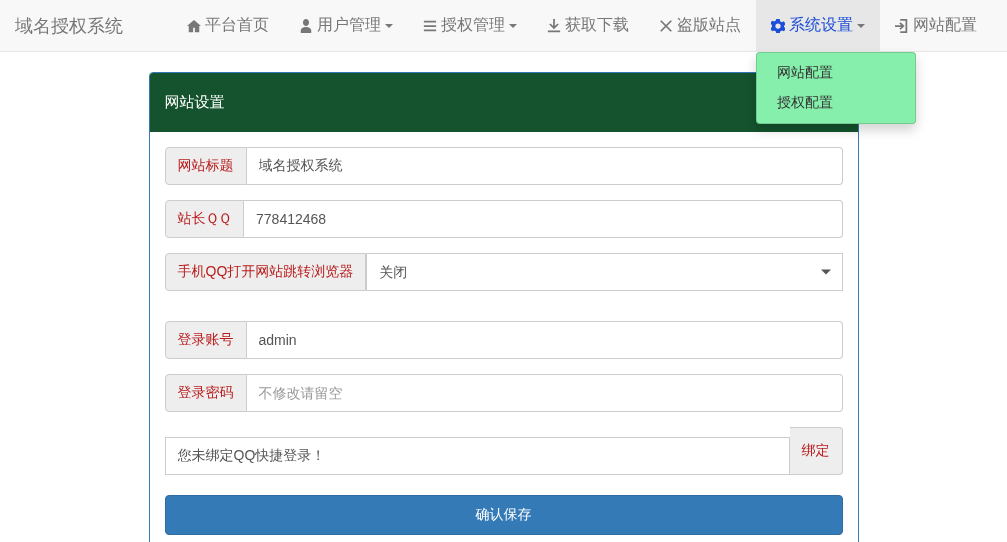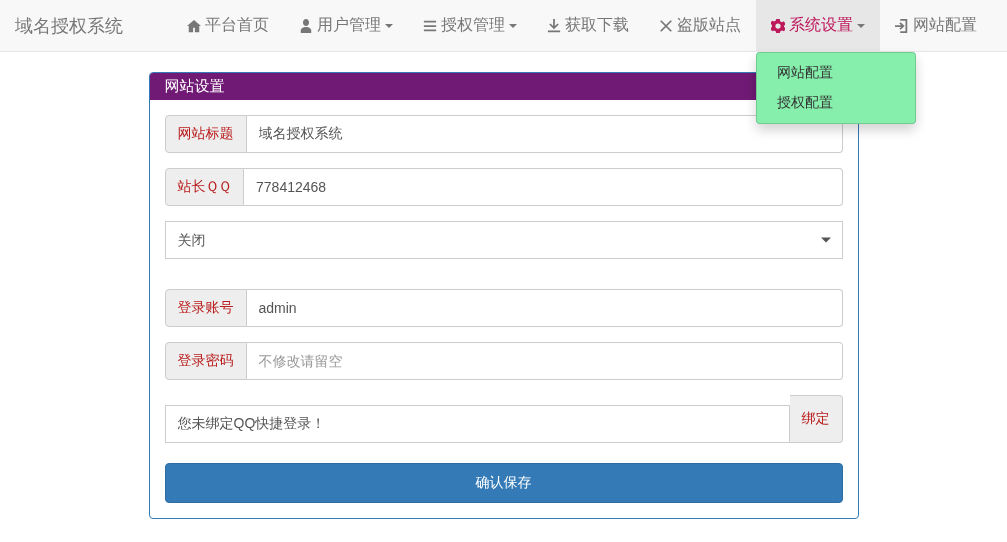--- a/index.html
+++ b/index.html
@@ -36,21 +36,21 @@
       align-items: center;
       padding: 16px 15px;
       color: #777;
       text-decoration: none;
       cursor: pointer;
       font-size: 16px;
       height: 52px;
     }
     .nav-item.active .nav-link {
       background: #e7e7e7;
-      color: #be185d;
+      color: #1d4ed8;
     }
     .nav-icon {
       display: inline-flex;
       margin-right: 4px;
       width: 14px;
       height: 14px;
       align-items: center;
       justify-content: center;
     }
     .caret {
@@ -87,23 +87,23 @@
       max-width: 740px;
       margin: 20px auto;
       padding: 0 15px;
     }
     .panel {
       border: 1px solid #337ab7;
       border-radius: 4px;
       overflow: hidden;
     }
     .panel-heading {
-      background: #701a75;
+      background: #14532d;
       color: #fff;
-      padding: 4px 15px;
+      padding: 20px 15px;
       font-size: 15px;
     }
     .panel-body {
       padding: 15px;
     }
     .input-group {
       display: flex;
       width: 100%;
       margin-bottom: 15px;
     }
@@ -276,20 +276,21 @@
         <span class="input-group-addon">网站标题</span>
         <input class="form-control" value="域名授权系统" style="">
       </div>
 
       <div class="input-group">
         <span class="input-group-addon">站长ＱＱ</span>
         <input class="form-control" value="778412468" style="">
       </div>
 
       <div class="input-group">
+        <span class="input-group-addon">手机QQ打开网站跳转浏览器</span>
         <div class="select-wrap">
           <select class="form-select">
             <option>关闭</option>
           </select>
         </div>
       </div>
 
       <div class="gap"></div>
 
       <div class="input-group">

